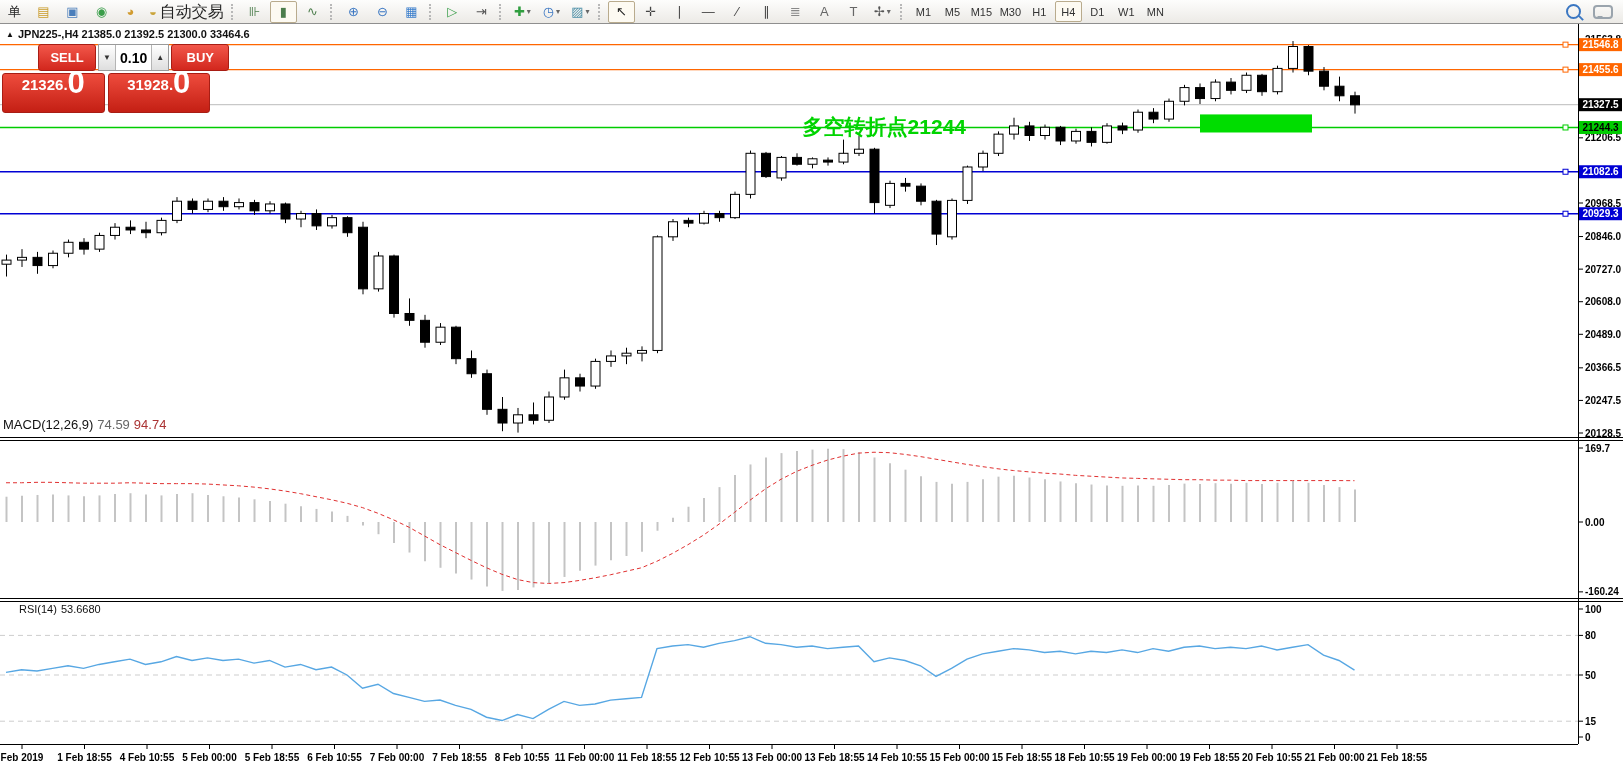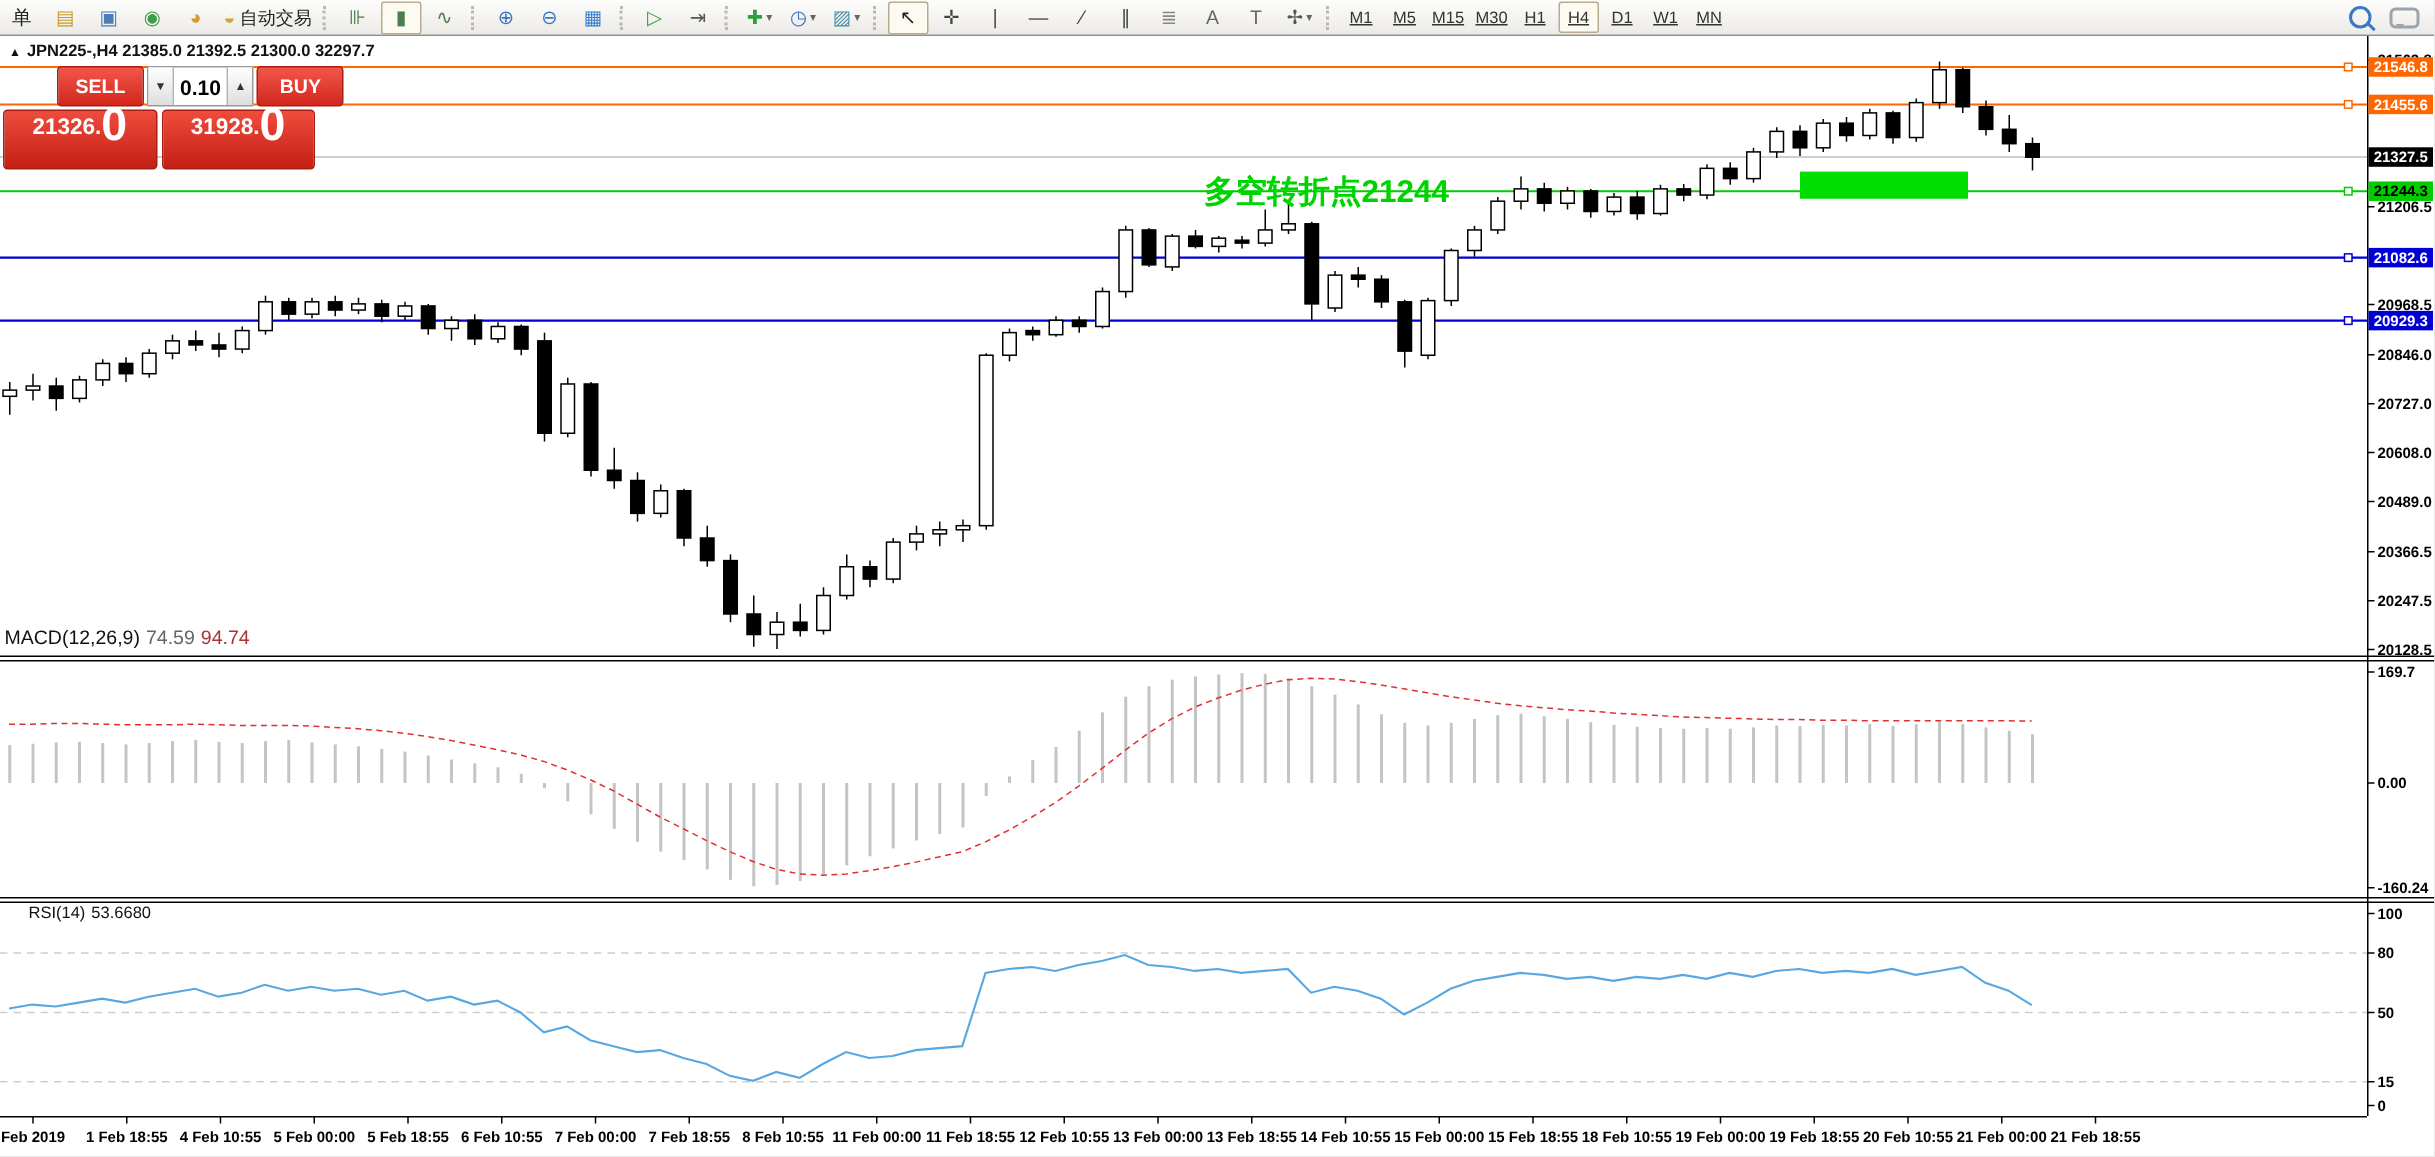--- a/index.html
+++ b/index.html
@@ -9,24 +9,24 @@
   #toolbar{position:absolute;left:0;top:0;width:1623px;height:24px;z-index:5;
     background:linear-gradient(#fdfdfc,#eceae6);border-bottom:1px solid #8f8f8f;
     display:flex;align-items:center;padding-left:0;box-sizing:border-box;}
   .tb-grip{width:3px;height:16px;border-left:2px dotted #b8b8b8;margin:0 4px 0 3px;}
   .tb-group{display:flex;align-items:center;height:24px;}
   .tb-btn{min-width:21px;height:20px;display:flex;align-items:center;justify-content:center;
     font-size:13px;line-height:20px;color:#555;border:1px solid transparent;border-radius:2px;
     padding:0 2px;margin:0 1px;cursor:default;white-space:nowrap;}
   .tb-btn.selected{background:#fdfaf2;border:1px solid #b9ab8d;}
   .tb-btn .glyph{display:inline-block;}
-  .tb-btn .lbl{font-size:12px;color:#222;margin-left:3px;}
+  .tb-btn .lbl{font-size:16px;color:#222;margin-left:3px;}
   .dd{font-size:8px;color:#666;margin-left:2px;}
   .tf-btn{min-width:25px;height:19px;display:flex;align-items:center;justify-content:center;
-    font-size:11px;color:#333;border:1px solid transparent;border-radius:2px;margin:0 1px;text-decoration:underline;}
+    font-size:11px;color:#333;border:1px solid transparent;border-radius:2px;margin:0 1px;}
   .tf-btn.selected{background:#fdfaf2;border:1px solid #b9ab8d;}
   .tb-right{margin-left:auto;display:flex;align-items:center;gap:12px;padding-right:10px;}
   .icon-search{position:relative;width:11px;height:11px;border:2px solid #3b77c2;border-radius:50%;}
   .icon-search::after{content:"";position:absolute;width:6px;height:2px;background:#3b77c2;
     right:-5px;bottom:-2px;transform:rotate(45deg);}
   .icon-chat{position:relative;width:16px;height:10px;border:2px solid #9aa4ad;border-radius:4px;}
   .icon-chat::after{content:"";position:absolute;left:2px;bottom:-5px;border:3px solid transparent;
     border-top-color:#9aa4ad;}
   
   #chart-svg{position:absolute;left:0;top:0;z-index:1;}
@@ -563,21 +563,21 @@
       <line x1="1272" x2="1272" y1="744" y2="749" stroke="#000" stroke-width="1"></line>
       <text x="1272" y="761" text-anchor="middle" font-size="10" font-weight="700" fill="#000">20 Feb 10:55</text>
       <line x1="1334.5" x2="1334.5" y1="744" y2="749" stroke="#000" stroke-width="1"></line>
       <text x="1334.5" y="761" text-anchor="middle" font-size="10" font-weight="700" fill="#000">21 Feb 00:00</text>
       <line x1="1397" x2="1397" y1="744" y2="749" stroke="#000" stroke-width="1"></line>
       <text x="1397" y="761" text-anchor="middle" font-size="10" font-weight="700" fill="#000">21 Feb 18:55</text>
     </svg>
 
   <div id="chart-title">
     <span class="mini">▲</span>
-    <span>JPN225-,H4  21385.0 21392.5 21300.0 32297.7</span>
+    <span>JPN225-,H4  21385.0 21392.5 21300.0 33464.6</span>
   </div>
 
   <div id="oneclick">
     <div class="oc-row1">
       <div class="btn-sell">SELL</div>
       <div class="vol-box">
         <div class="vol-arrow">▼</div>
         <div class="vol-value">0.10</div>
         <div class="vol-arrow up">▲</div>
       </div>

